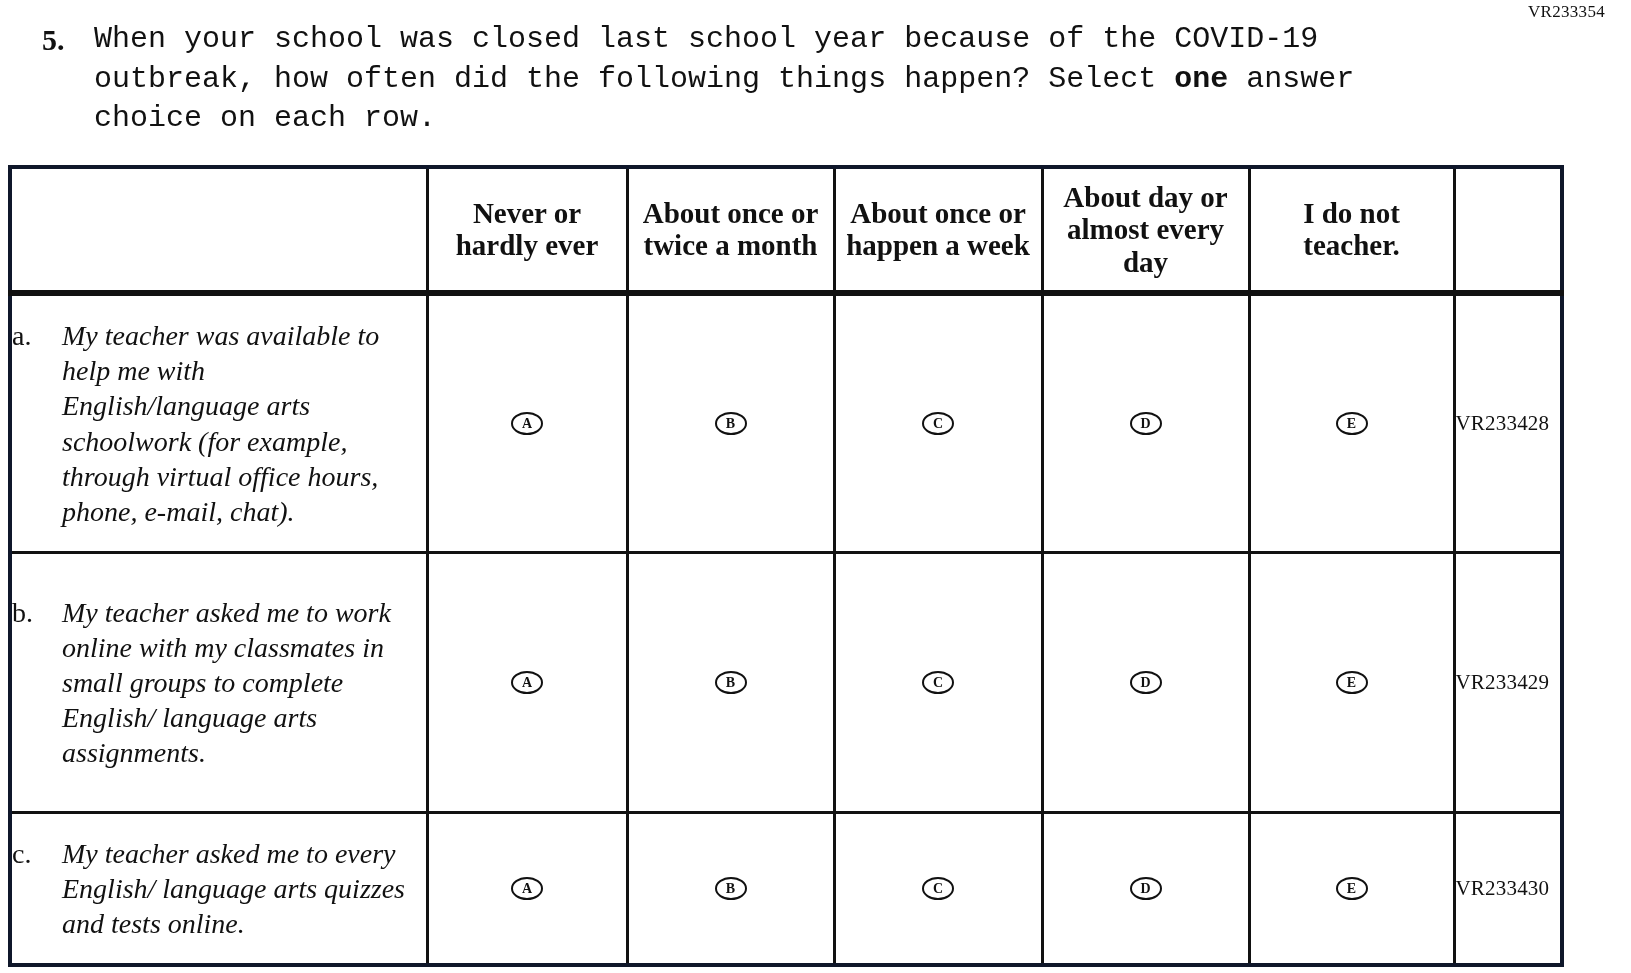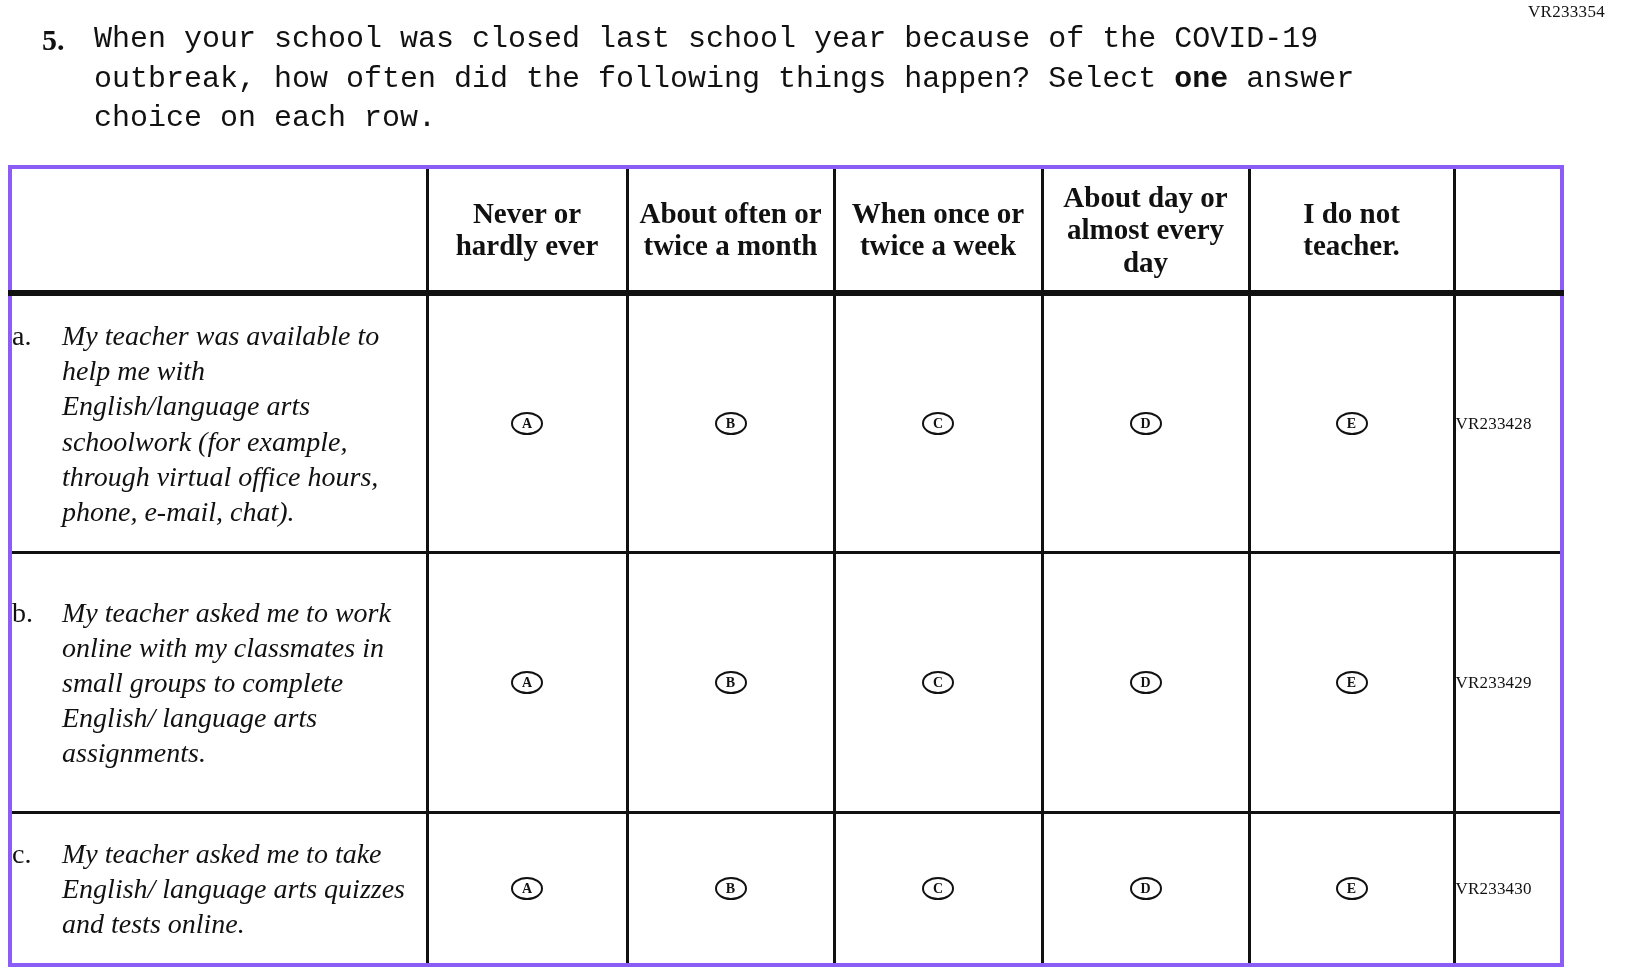--- a/index.html
+++ b/index.html
@@ -45,21 +45,21 @@
     margin: 26px 0 0 8px;
     width: 1552px;
     table-layout: fixed;
   }
   table.survey th,
   table.survey td {
     border: 3px solid #111111;
     padding: 0;
     vertical-align: middle;
   }
-  table.survey { border: 4px solid #8b5cf6; }
+  table.survey { border: 4px solid #0f172a; }
   table.survey thead th {
     border-bottom: 6px solid #111111;
     font-size: 29px;
     font-weight: bold;
     line-height: 1.12;
     text-align: center;
     padding: 6px 10px;
     height: 126px;
   }
   table.survey tbody tr td { border-top: 2px solid #111111; }
@@ -93,21 +93,21 @@
     border: 2px solid #111111;
     border-radius: 50%;
     font-size: 14px;
     font-weight: bold;
     line-height: 1;
     cursor: pointer;
     user-select: none;
   }
 
   td.code {
-    font-size: 17px;
+    font-size: 21px;
     padding-left: 5px;
     letter-spacing: 0.2px;
     font-family: Liberation Serif, serif;
   }
 
   tr.row-a { height: 260px; }
   tr.row-b { height: 260px; }
   tr.row-c { height: 152px; }
 </style>
 </head>
@@ -129,22 +129,22 @@
       <col style="width:207px">
       <col style="width:208px">
       <col style="width:207px">
       <col style="width:205px">
       <col style="width:108px">
     </colgroup>
     <thead>
       <tr>
         <th></th>
         <th>Never or hardly ever</th>
-        <th>About often or twice a month</th>
-        <th>When once or twice a week</th>
+        <th>About once or twice a month</th>
+        <th>About once or happen a week</th>
         <th>About day or almost every day</th>
         <th>I do not teacher.</th>
         <th></th>
       </tr>
     </thead>
     <tbody>
 
       <tr class="row-a">
         <td class="stmt">
           <div class="stmt-wrap">
@@ -172,21 +172,21 @@
         <td class="opt"><span class="bubble">C</span></td>
         <td class="opt"><span class="bubble">D</span></td>
         <td class="opt"><span class="bubble">E</span></td>
         <td class="code">VR233429</td>
       </tr>
 
       <tr class="row-c">
         <td class="stmt">
           <div class="stmt-wrap">
             <span class="row-label">c.</span>
-            <span class="row-text">My teacher asked me to take English/ language arts quizzes and tests online.</span>
+            <span class="row-text">My teacher asked me to every English/ language arts quizzes and tests online.</span>
           </div>
         </td>
         <td class="opt"><span class="bubble">A</span></td>
         <td class="opt"><span class="bubble">B</span></td>
         <td class="opt"><span class="bubble">C</span></td>
         <td class="opt"><span class="bubble">D</span></td>
         <td class="opt"><span class="bubble">E</span></td>
         <td class="code">VR233430</td>
       </tr>
 

